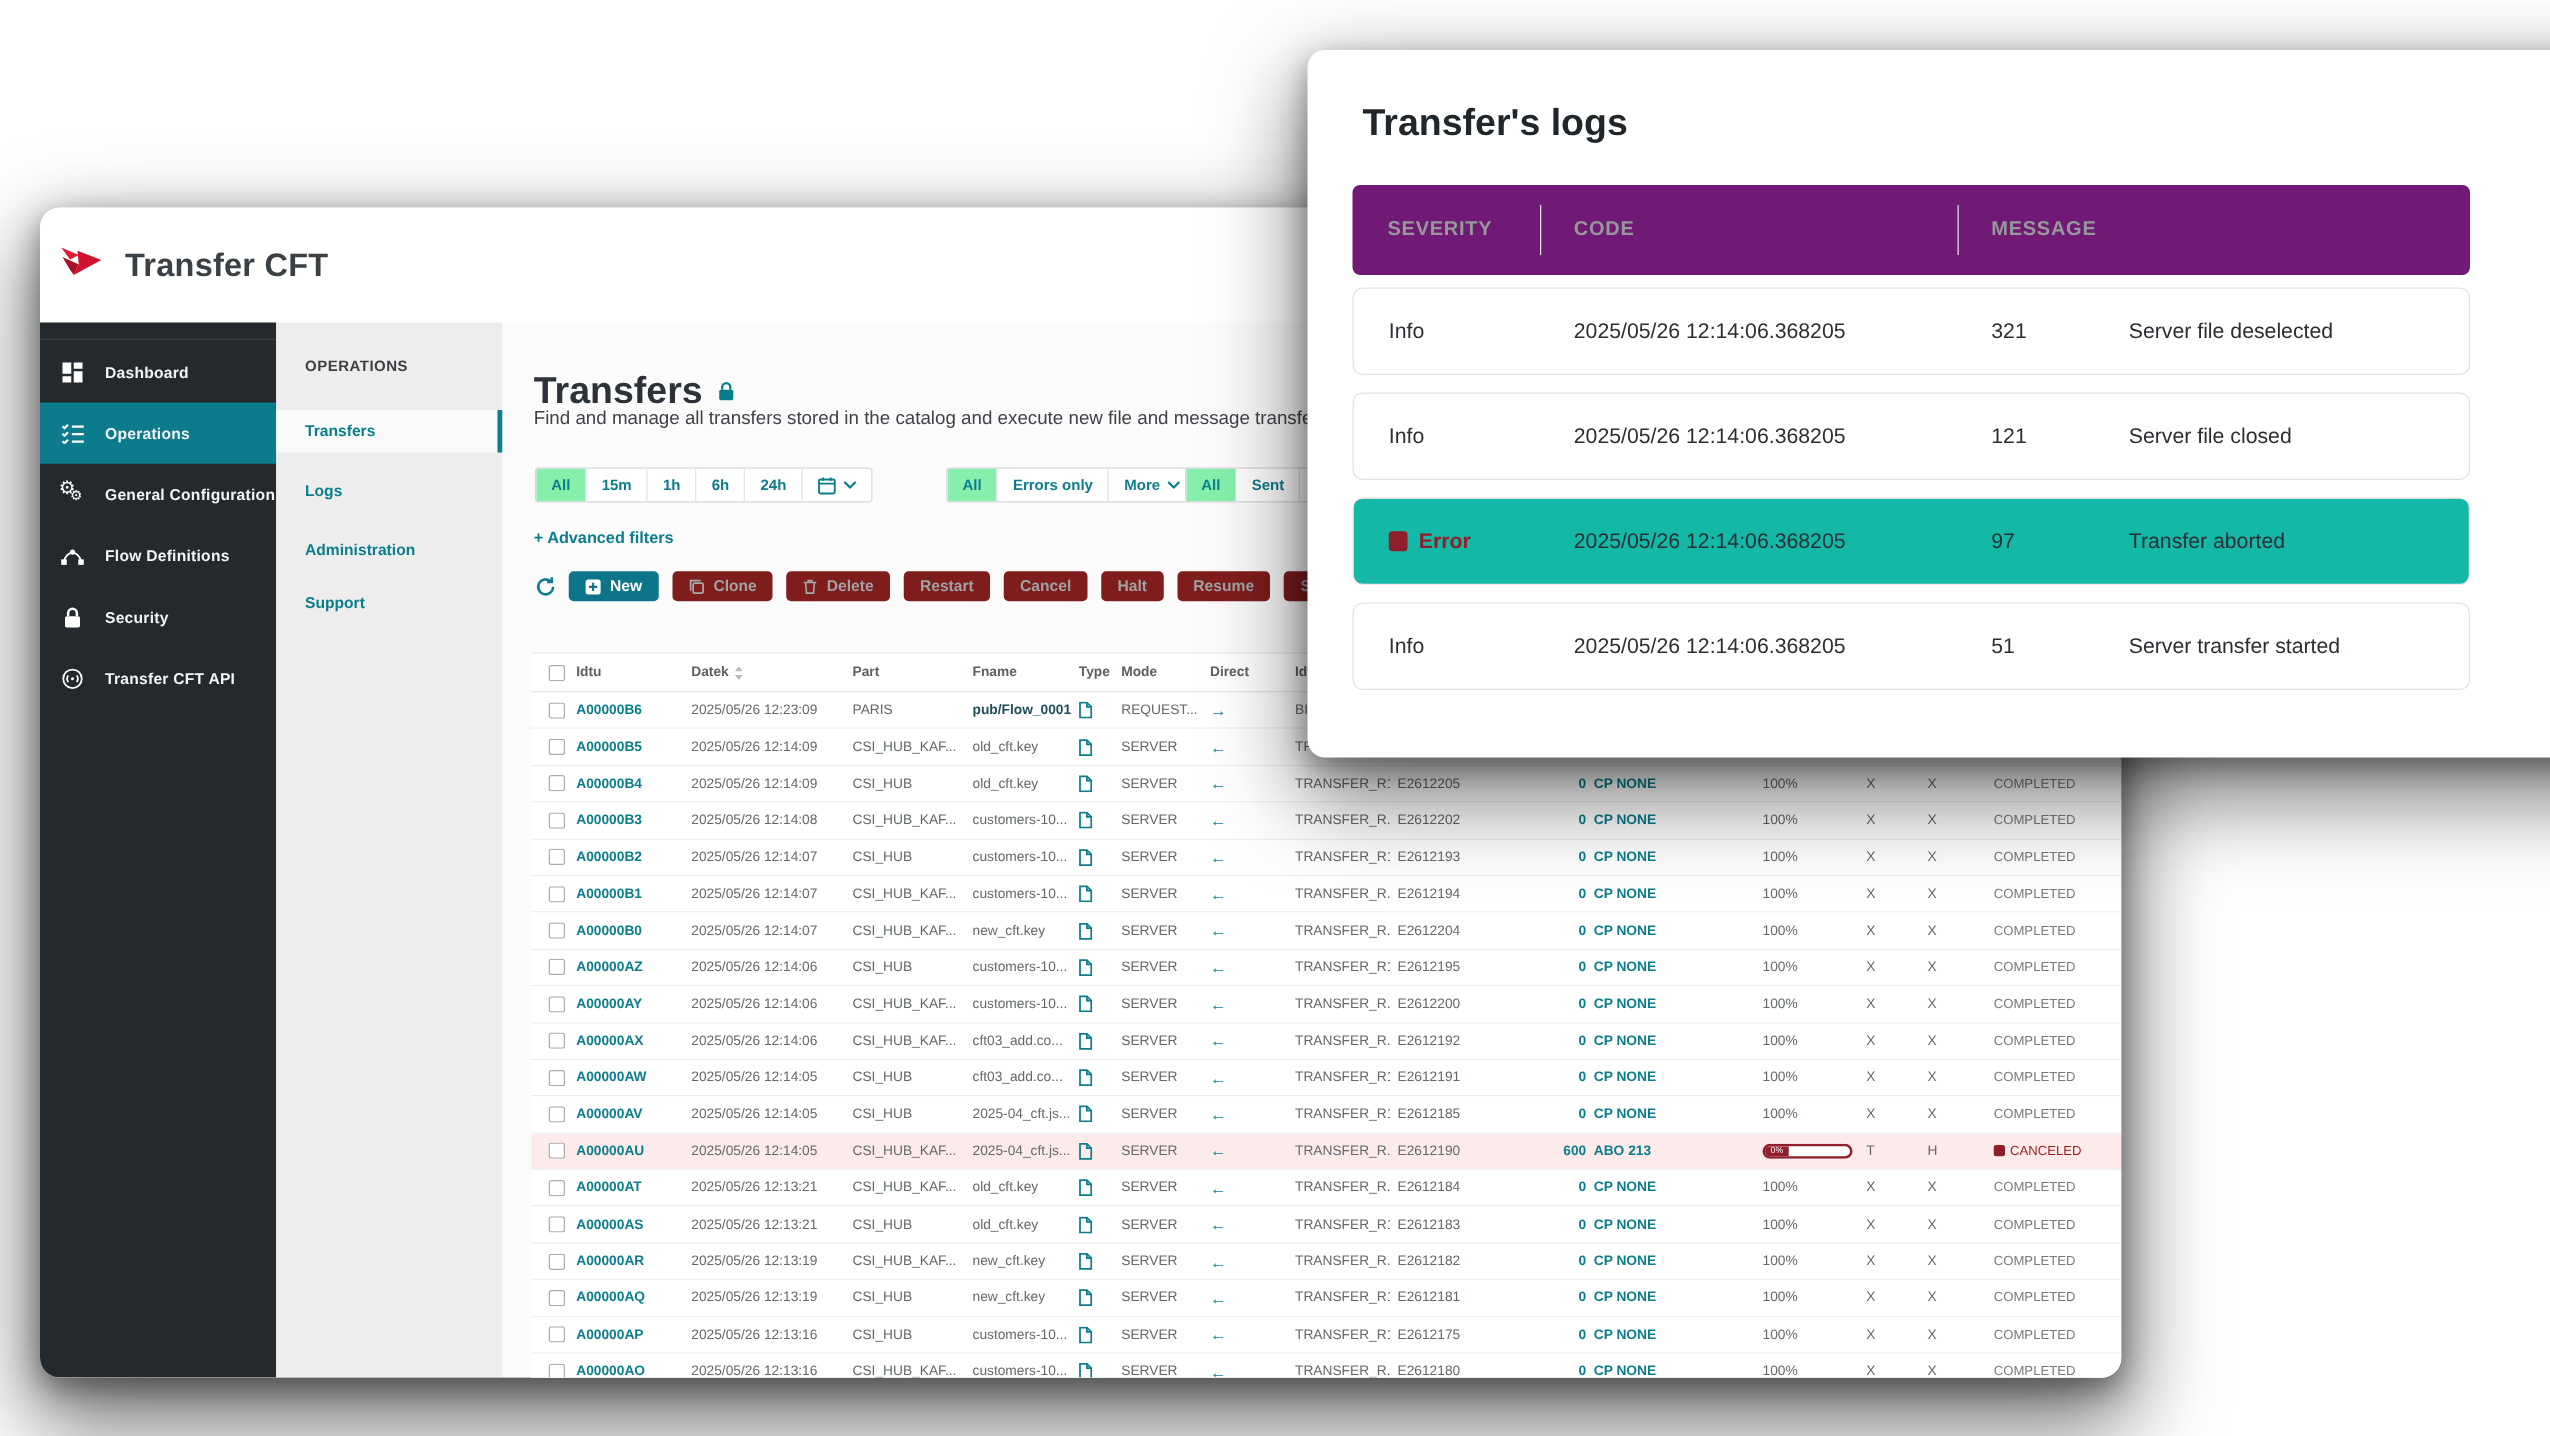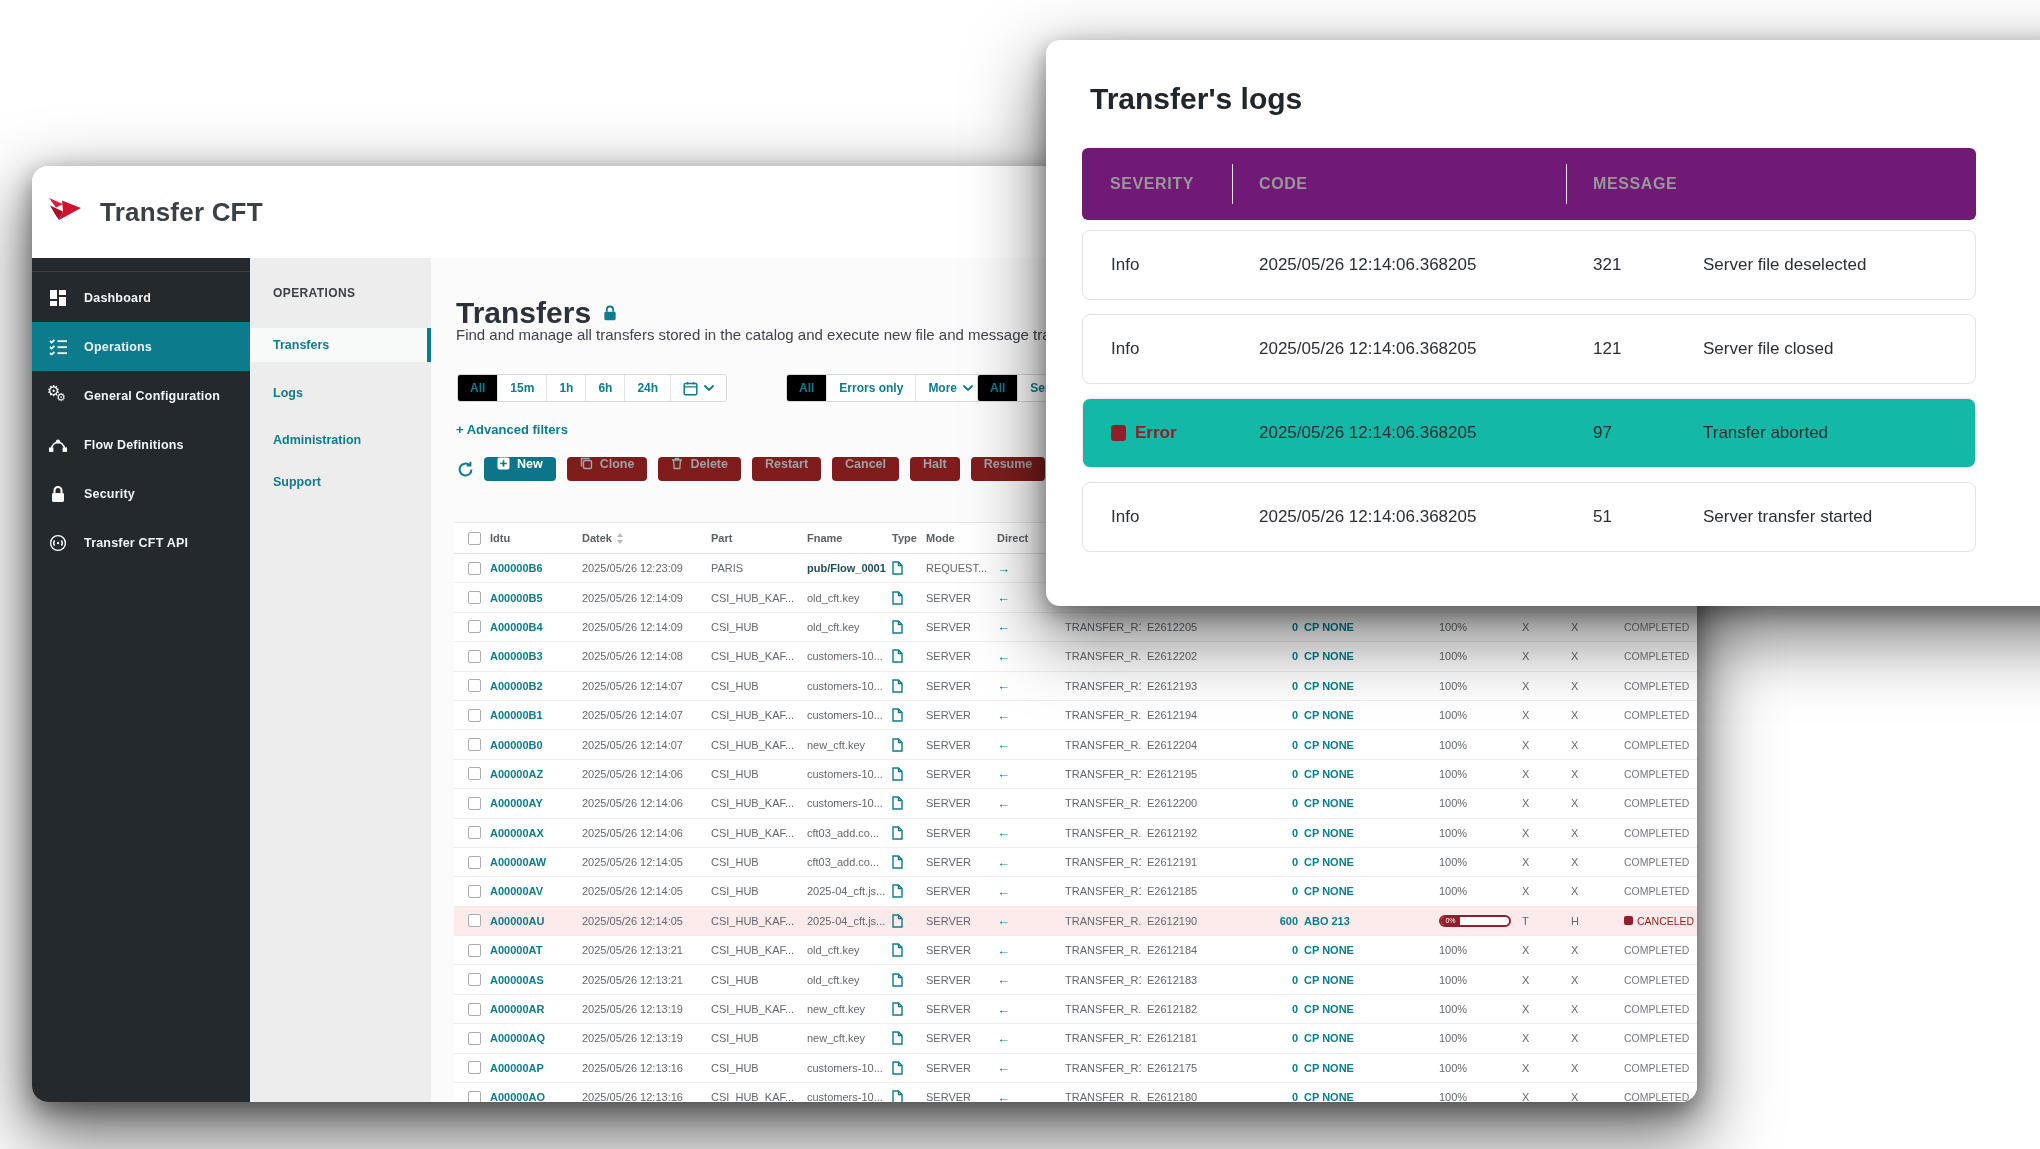--- a/index.html
+++ b/index.html
@@ -8,21 +8,21 @@
 
   
   .main-window{position:absolute;left:32px;top:166px;width:1665px;height:936px;background:#fff;
                border-radius:16px;overflow:hidden;z-index:1;
                box-shadow:0 30px 70px 8px rgba(0,0,0,.55),0 8px 24px rgba(0,0,0,.4);}
   .mw-header{height:92px;display:flex;align-items:center;padding-left:15px;background:#fff;}
   .mw-title{font-size:26px;font-weight:700;color:#3b4045;margin-left:17px;letter-spacing:.2px;}
   .mw-body{display:flex;height:844px;}
 
   
-  .sidebar{width:218px;background:#24292e;position:relative;padding-top:15px;box-sizing:border-box;flex:none;}
+  .sidebar{width:189px;background:#24292e;position:relative;padding-top:15px;box-sizing:border-box;flex:none;}
   .sidebar::before{content:"";position:absolute;top:13px;left:0;right:0;height:1px;background:#3a4045;}
   .side-item{height:49px;display:flex;align-items:center;padding-left:15px;gap:15px;cursor:pointer;}
   .side-item.active{background:#0c7b8c;}
   .side-ico{width:22px;display:flex;justify-content:center;align-items:center;color:#fff;flex:none;}
   .side-label{font-size:12.5px;font-weight:600;color:#f2f4f5;letter-spacing:.2px;}
   .gear-wrap{position:relative;width:22px;height:20px;color:#fff;}
   .gear-big{position:absolute;left:0;top:-3px;font-size:15px;line-height:15px;}
   .gear-small{position:absolute;left:9px;top:6px;font-size:11px;line-height:11px;}
 
   
@@ -37,28 +37,28 @@
   .page-title{position:absolute;left:25px;top:18px;font-size:30px;font-weight:700;color:#2d3238;
               display:flex;align-items:center;gap:12px;}
   .page-subtitle{position:absolute;left:25px;top:68px;font-size:15px;color:#3f4348;white-space:nowrap;}
 
   .filter-row{position:absolute;left:0;top:116px;height:28px;width:100%;}
   .fgroup{position:absolute;display:inline-flex;border:1px solid #d5d8d9;border-radius:3px;background:#fff;
           overflow:hidden;height:26px;}
   .seg{display:flex;align-items:center;padding:0 12px;font-size:12px;font-weight:700;color:#0c7d8c;
        border-left:1px solid #e2e4e5;cursor:pointer;white-space:nowrap;gap:6px;}
   .seg:first-child{border-left:none;}
-  .seg.active{background:#000000;}
+  .seg.active{background:#86efac;}
   .seg.filler{width:22px;padding:0;}
   .adv-link{position:absolute;left:25px;top:164px;font-size:13px;font-weight:700;color:#0c7d8c;cursor:pointer;}
 
   .toolbar{position:absolute;left:26px;top:198px;height:26px;display:flex;align-items:center;gap:11px;}
   .refresh-btn{display:flex;align-items:center;cursor:pointer;margin-right:-1px;}
   .tbtn{height:24px;border:none;border-radius:4px;padding:0 13px;font-size:12.5px;font-weight:600;
-        display:inline-flex;gap:7px;font-family:inherit;cursor:pointer;}
+        display:inline-flex;align-items:center;gap:7px;font-family:inherit;cursor:pointer;}
   .tbtn.primary{background:#0c758a;color:#fff;}
   .tbtn.disabled{background:#7f1d1d;color:#9fa2a4;}
 
   
   .ttable{position:absolute;left:23px;right:0;top:264px;background:#fff;}
   .tgrid{display:grid;grid-template-columns:30px 92px 129px 96px 85px 34px 71px 68px 82px 78px 79px 135px 83px 49px 53px minmax(0,1fr);
          align-items:center;}
   .thead{height:30px;border-top:1px solid #e7e8e9;border-bottom:1px solid #dfe1e2;background:#fff;}
   .hcell{font-size:11px;font-weight:700;color:#5b6064;padding-left:6px;display:flex;align-items:center;gap:4px;
          overflow:hidden;white-space:nowrap;}

